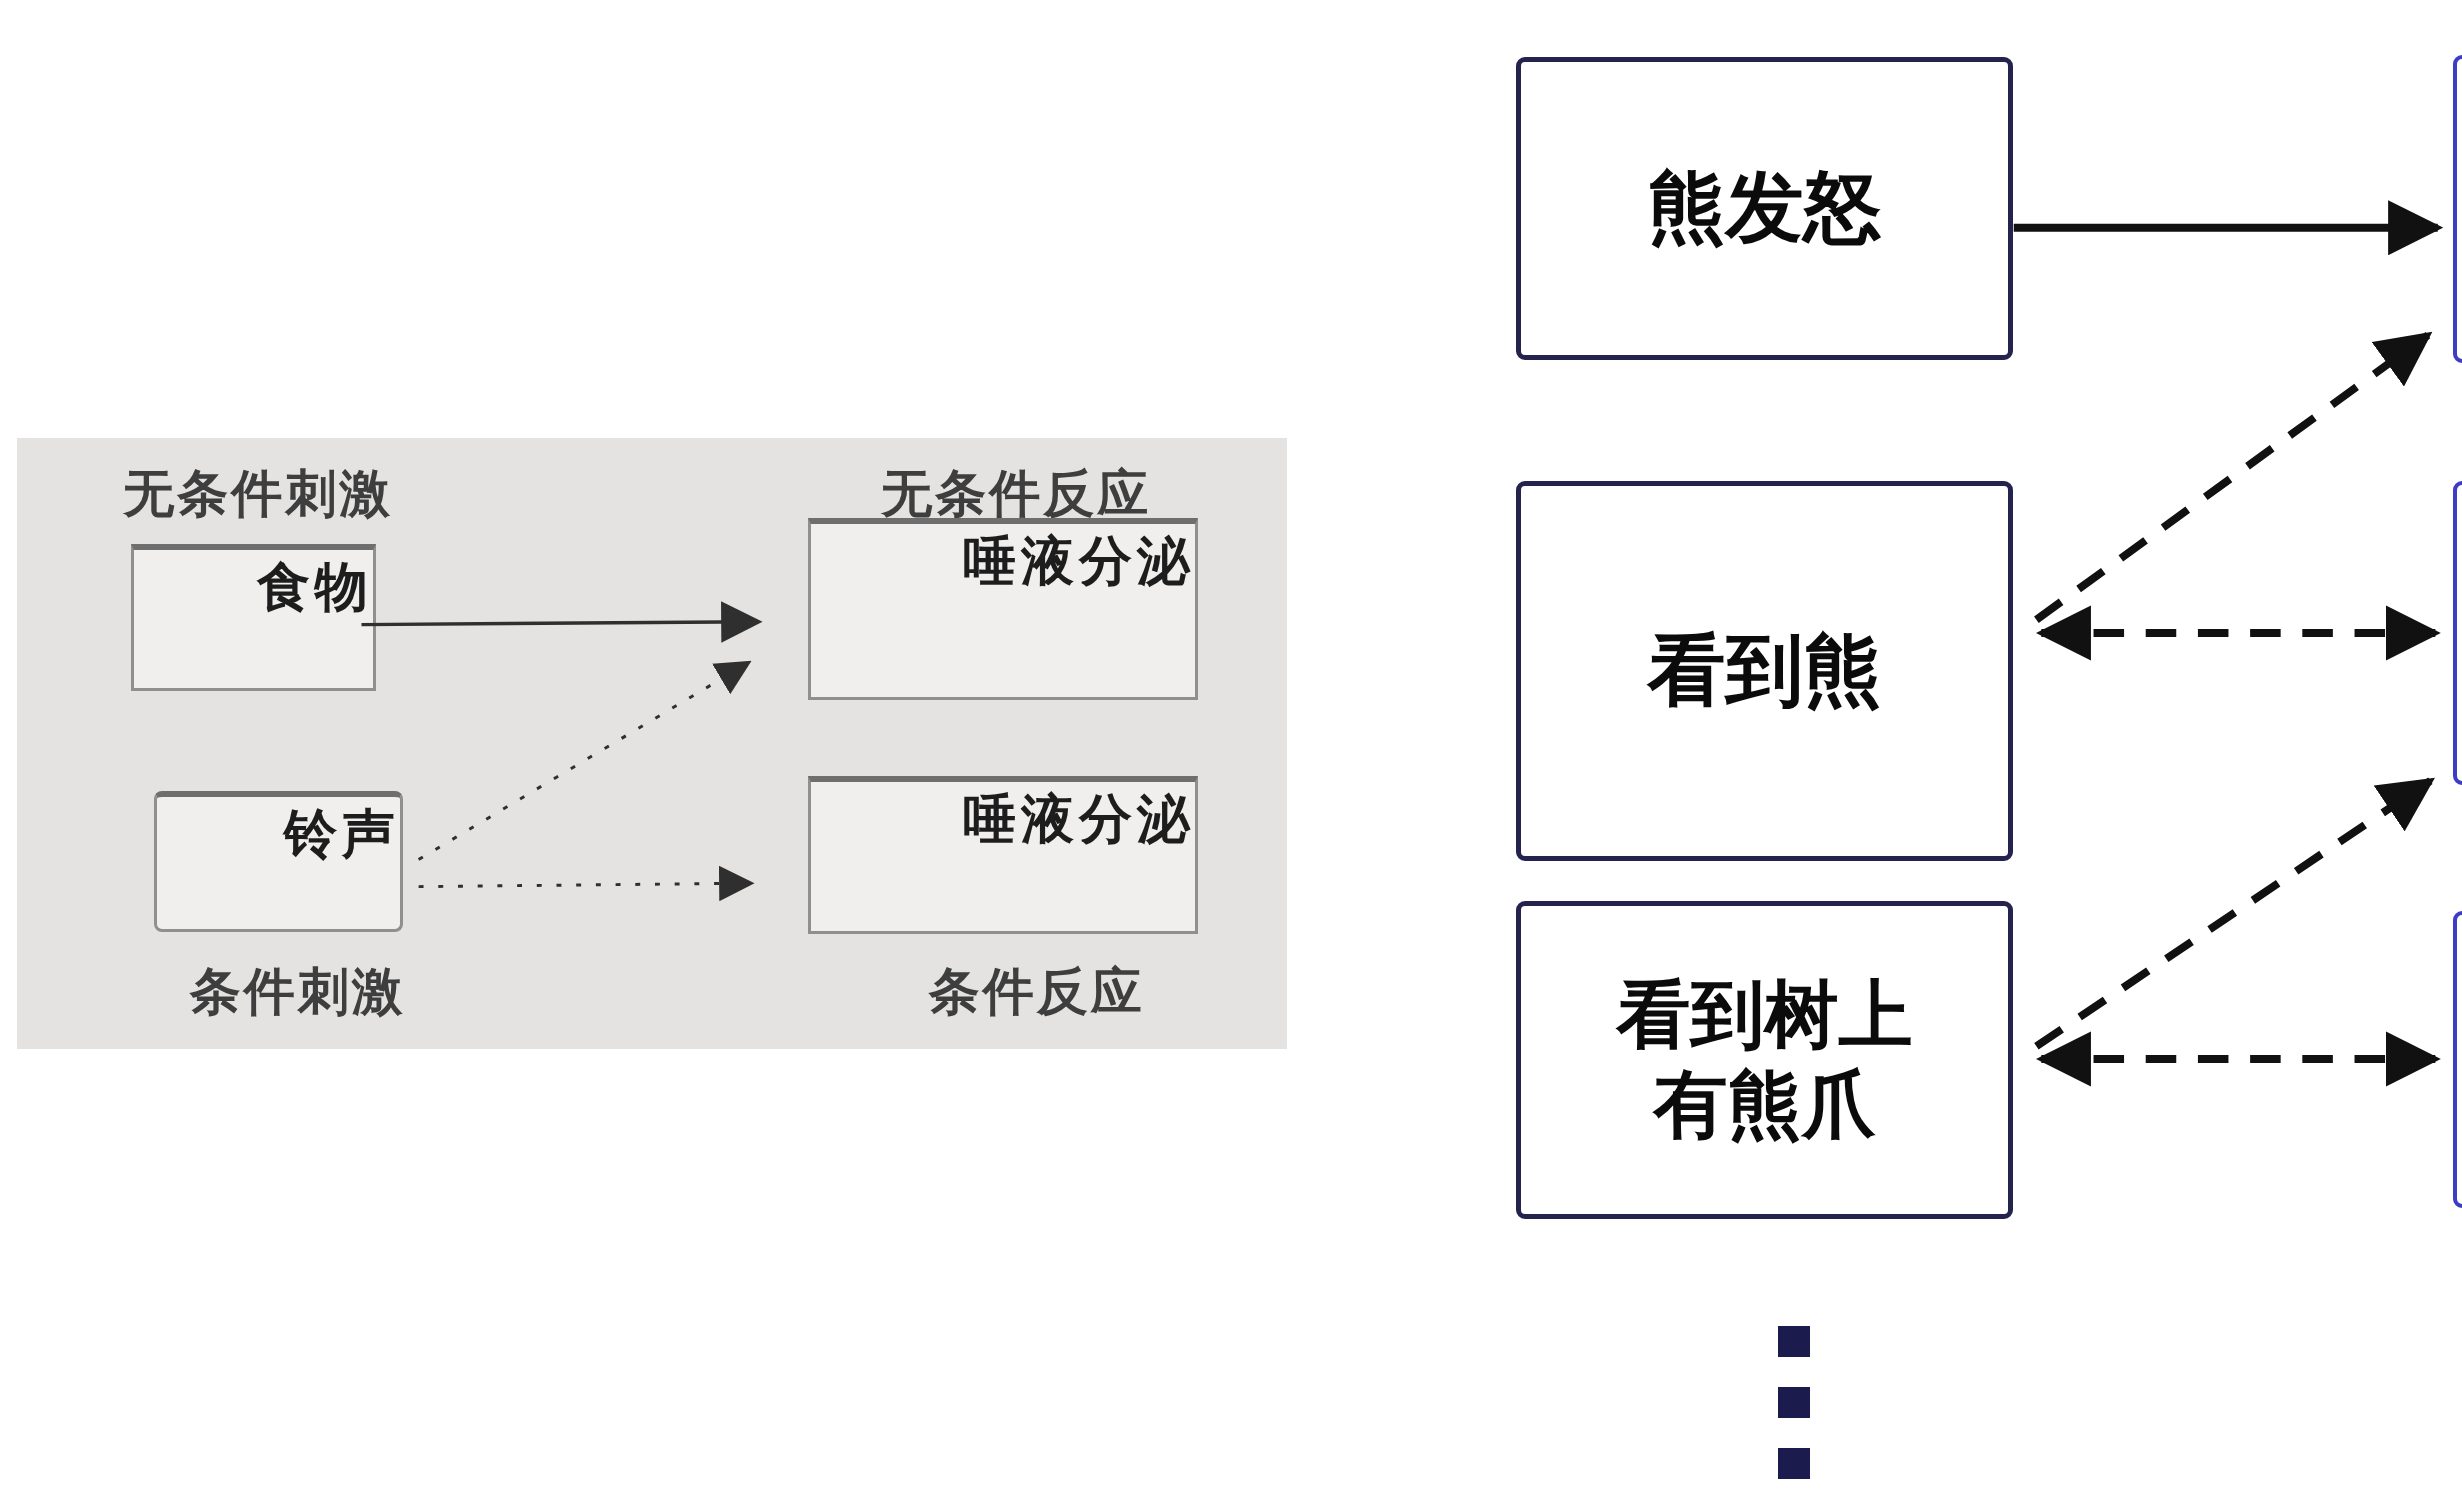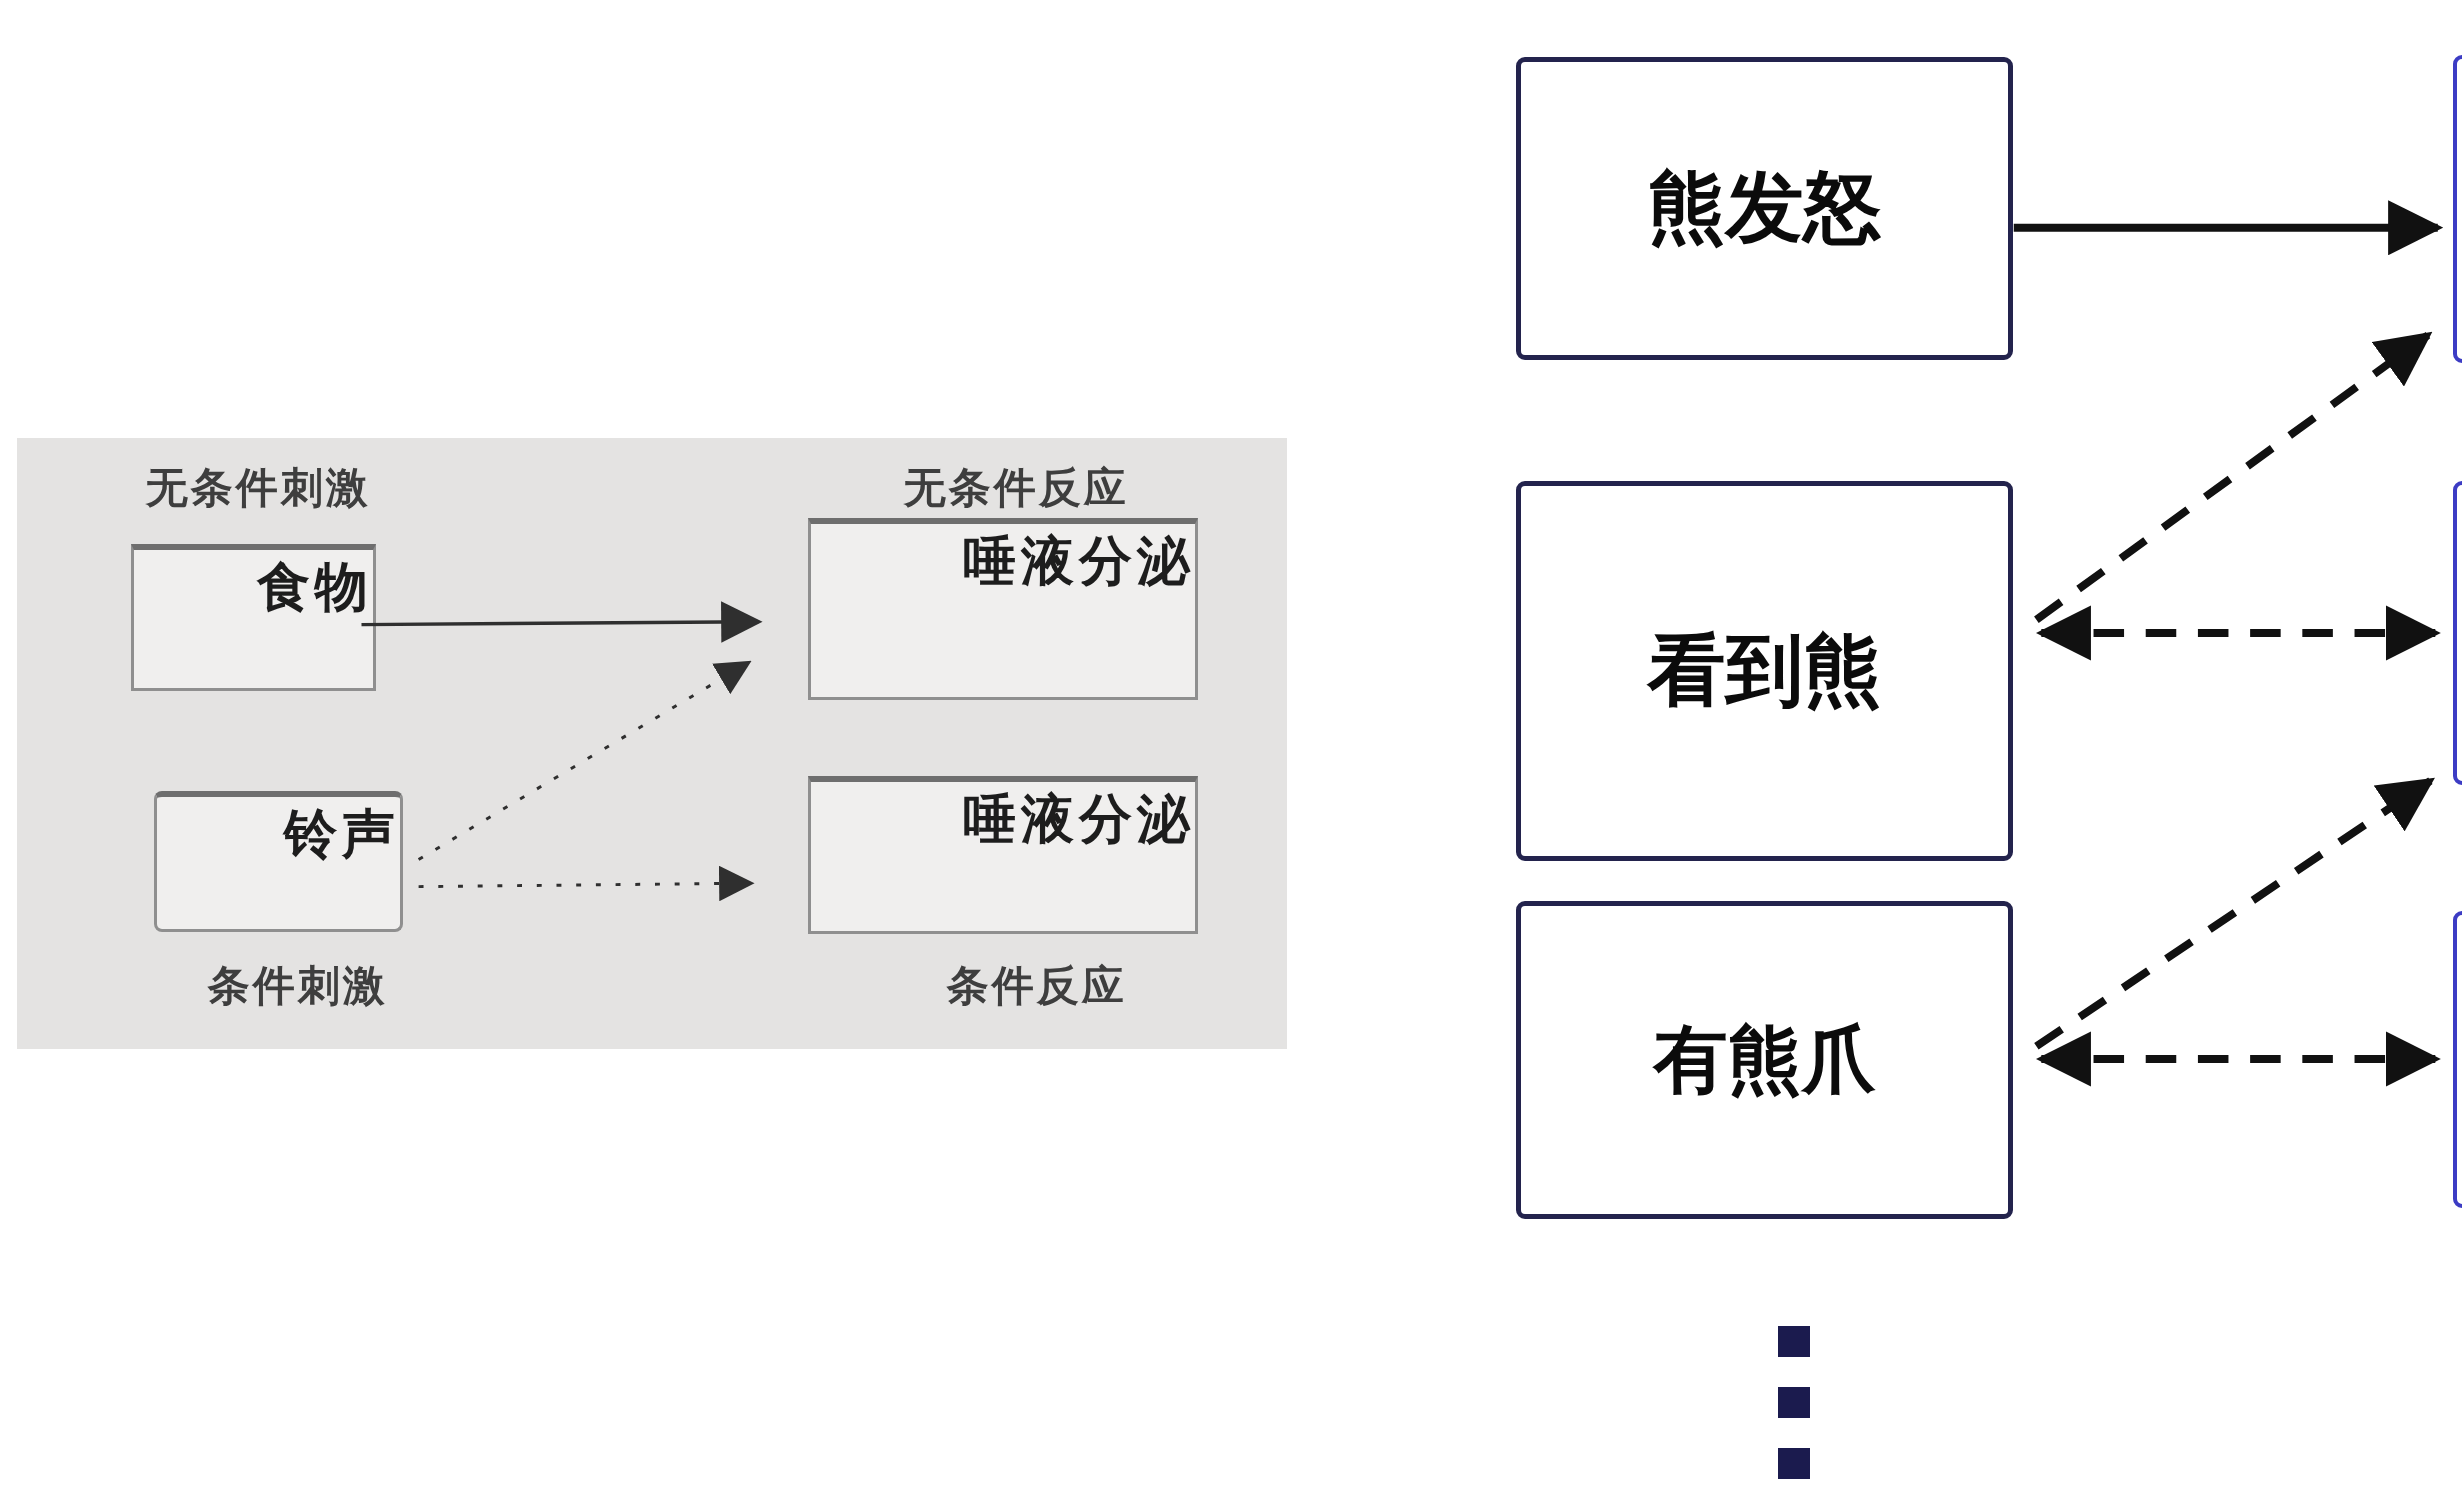--- a/index.html
+++ b/index.html
@@ -1,21 +1,21 @@
 <!DOCTYPE html>
 <html style="--left-node-border: #23234d; --right-node-border: #3c3cc4; --ink: #111111; --panel-ink: #2f2f2f; --panel-bg: #e4e3e2; --panel-box-bg: #f0efee; --panel-box-border: #8f8f8f; --panel-text: #3e3e3e; --ribbon-top: #4a48b2; --ribbon-bottom: #2b2bf0; --left-dots: #1b1b4e; --right-dots: #3434d8;font-size:7.9px"><head>
 <meta charset="utf-8">
 <style>
   html,body{margin:0;padding:0;background:#ffffff;}
   .stage{position:relative;width:3306px;height:1498px;background:#ffffff;overflow:hidden;
          font-family:"Liberation Sans", sans-serif;}
   
   .panel{position:absolute;left:16.7px;top:438px;width:1270px;height:611px;
          background:var(--panel-bg);}
-  .plabel{position:absolute;font-size:42px;font-weight:600;color:var(--panel-text);
+  .plabel{position:absolute;font-size:51px;font-weight:600;color:var(--panel-text);
           text-align:center;white-space:nowrap;letter-spacing:3px;}
   .pnode{position:absolute;background:var(--panel-box-bg);
          border:3px solid var(--panel-box-border);border-top:6.9px solid #6e6e6e;
          box-sizing:border-box;display:flex;justify-content:flex-end;align-items:flex-start;
          font-size:53px;font-weight:600;color:#1d1d1d;letter-spacing:4.9px;padding-top:2px;}
   
   .rnode{position:absolute;background:#ffffff;box-sizing:border-box;border-radius:9px;
          display:flex;flex-direction:column;justify-content:center;align-items:center;
          text-align:center;color:#0b0b0b;font-family:Liberation Serif, serif;}
   .rnode.navy{border:5.9px solid var(--left-node-border);font-size:78px;font-weight:bold;}
@@ -60,20 +60,21 @@
   </div>
 
   <div class="rnode navy" style="left:1516px;top:481px;width:497px;height:380px;">
     <span>看到熊</span>
   </div>
   <div class="rnode blue" style="left:2453px;top:481px;width:500px;height:304px;">
     
   </div>
 
   <div class="rnode navy" style="left:1516px;top:901px;width:497px;height:318px;font-size:74px;">
+    <span class="l2">看到树上</span>
     <span class="l2">有熊爪</span>
   </div>
   <div class="rnode blue" style="left:2453px;top:911px;width:500px;height:297px;">
     
   </div>
 
   <svg class="overlay" viewBox="0 0 6713 3041">
     <defs>
       <marker id="ahBlack" viewBox="0 0 10 10" refX="9" refY="5" markerWidth="7" markerHeight="7" orient="auto-start-reverse" markerUnits="strokeWidth">
         <path d="M0,0 L10,5 L0,10 z" style="fill:var(--ink)"></path>

